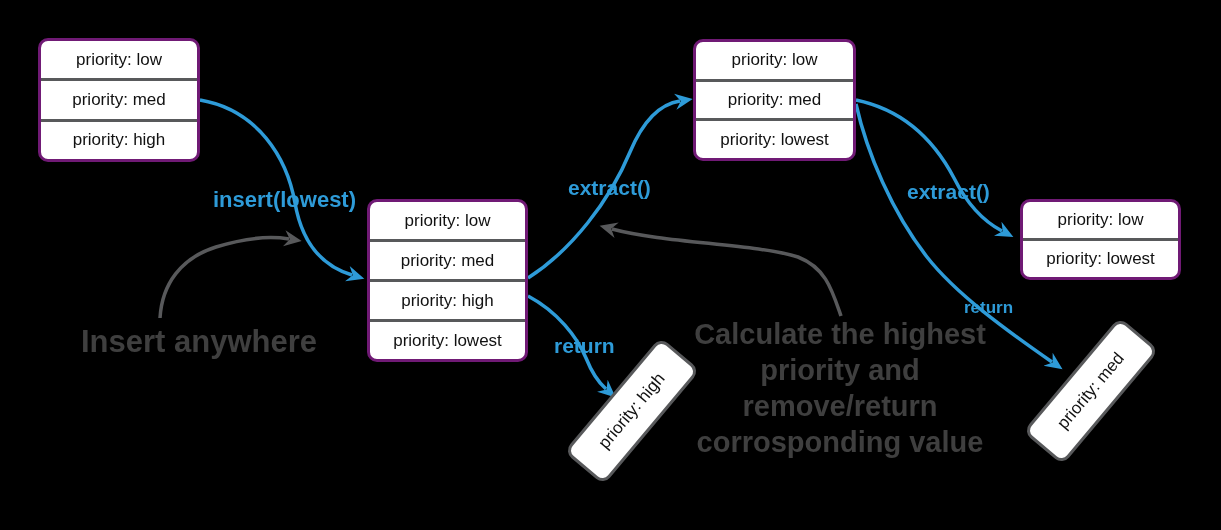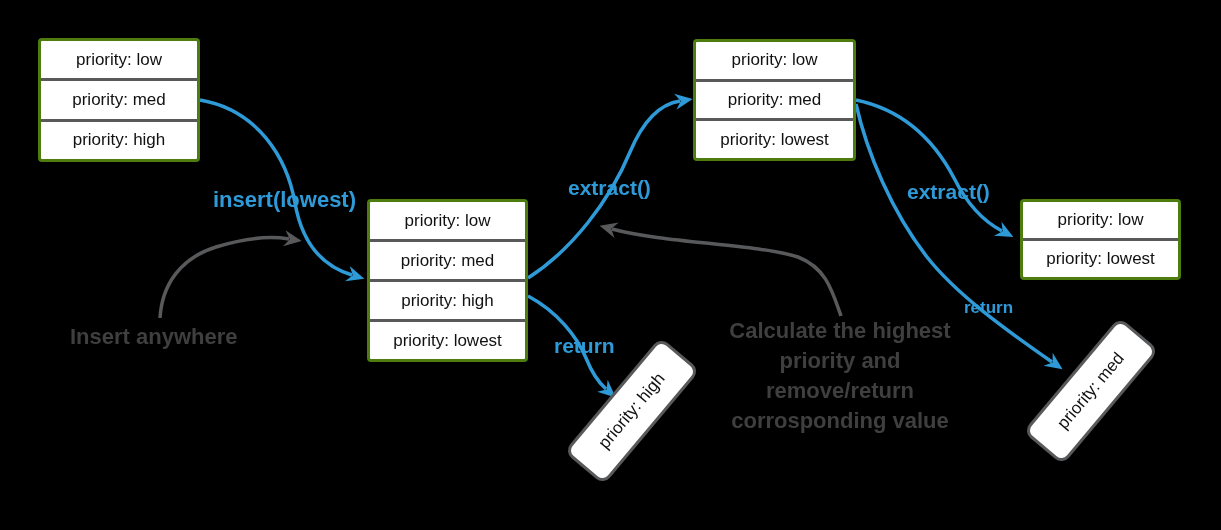--- a/index.html
+++ b/index.html
@@ -2,37 +2,37 @@
 <html><head>
 <meta charset="utf-8">
 <style>
   html,body{margin:0;padding:0;background:#000;}
   .canvas{
     position:relative;width:1221px;height:530px;background:#000;overflow:hidden;
     font-family:"Liberation Sans",sans-serif;
   }
   .arrow-layer{position:absolute;left:0;top:0;width:1221px;height:530px;}
   .qbox{
-    position:absolute;background:#fff;border:3px solid #4d7c0f;border-radius:4px;
+    position:absolute;background:#fff;border:3px solid #701a75;border-radius:10px;
     display:flex;flex-direction:column;box-sizing:border-box;overflow:hidden;
   }
   .qrow{
     flex:1;display:flex;align-items:center;justify-content:center;
     font-size:17px;color:#111;white-space:nowrap;
   }
   .qrow + .qrow{border-top:3px solid #58595B;}
   .rotbox{
     position:absolute;width:150px;height:52px;background:#fff;border:3px solid #58595B;
     border-radius:10px;box-sizing:border-box;display:flex;align-items:center;justify-content:center;
     font-size:17px;color:#111;white-space:nowrap;transform:rotate(-50deg);
   }
   .blue-label{position:absolute;color:#2E9BD8;font-weight:bold;white-space:nowrap;}
   .gray-label{position:absolute;color:#3F3F3F;font-weight:bold;white-space:nowrap;}
   .note{
-    position:absolute;color:#3F3F3F;font-weight:bold;font-size:22px;line-height:30px;
+    position:absolute;color:#3F3F3F;font-weight:bold;font-size:29px;line-height:36px;
     text-align:center;white-space:pre-line;
   }
 </style>
 </head>
 <body>
 
 <div class="canvas">
 
   <svg class="arrow-layer" width="1221" height="530" viewBox="0 0 1221 530">
     <defs>
@@ -94,20 +94,20 @@
   <div class="blue-label" style="left:213px;top:187px;font-size:22px;">insert(lowest)</div>
 
   <div class="blue-label" style="left:568px;top:176px;font-size:21px;">extract()</div>
 
   <div class="blue-label" style="left:907px;top:180px;font-size:21px;">extract()</div>
 
   <div class="blue-label" style="left:554px;top:334px;font-size:21px;">return</div>
 
   <div class="blue-label" style="left:964px;top:298px;font-size:17px;">return</div>
 
-  <div class="gray-label" style="left:70px;top:324px;font-size:22px;">Insert anywhere</div>
+  <div class="gray-label" style="left:81px;top:324px;font-size:31px;">Insert anywhere</div>
 
   <div class="note" style="left:690px;top:316px;width:300px;">Calculate the highest
 priority and
 remove/return
 corrosponding value</div>
 
 </div>
 
 </body></html>

